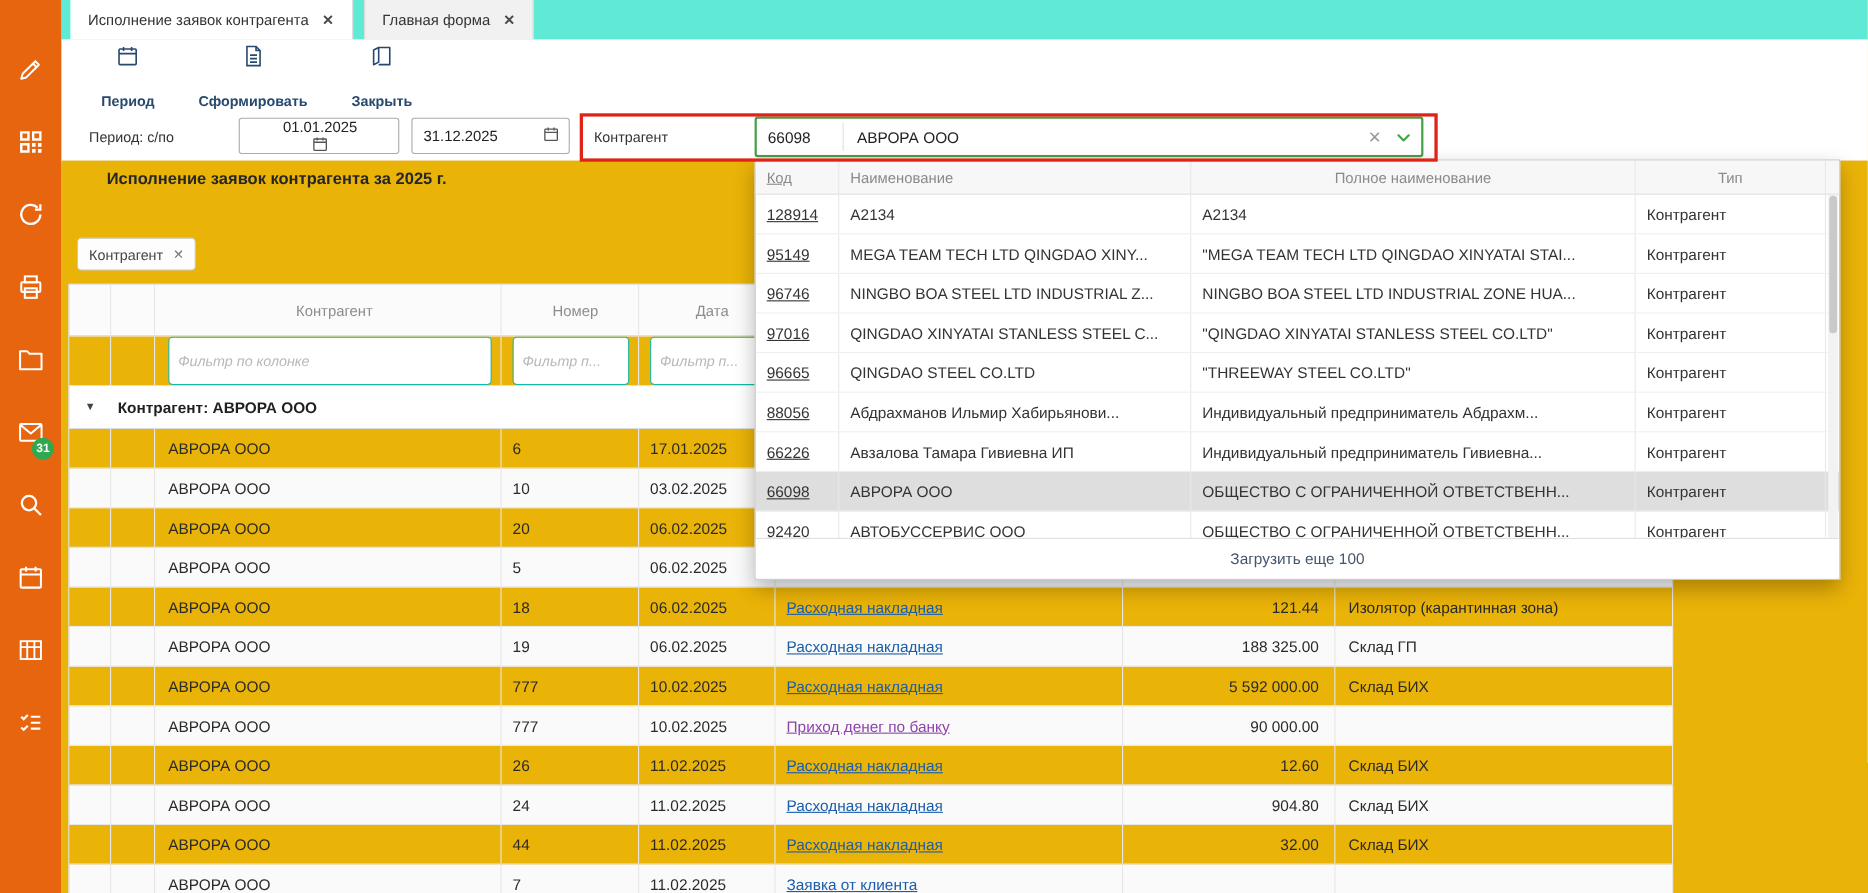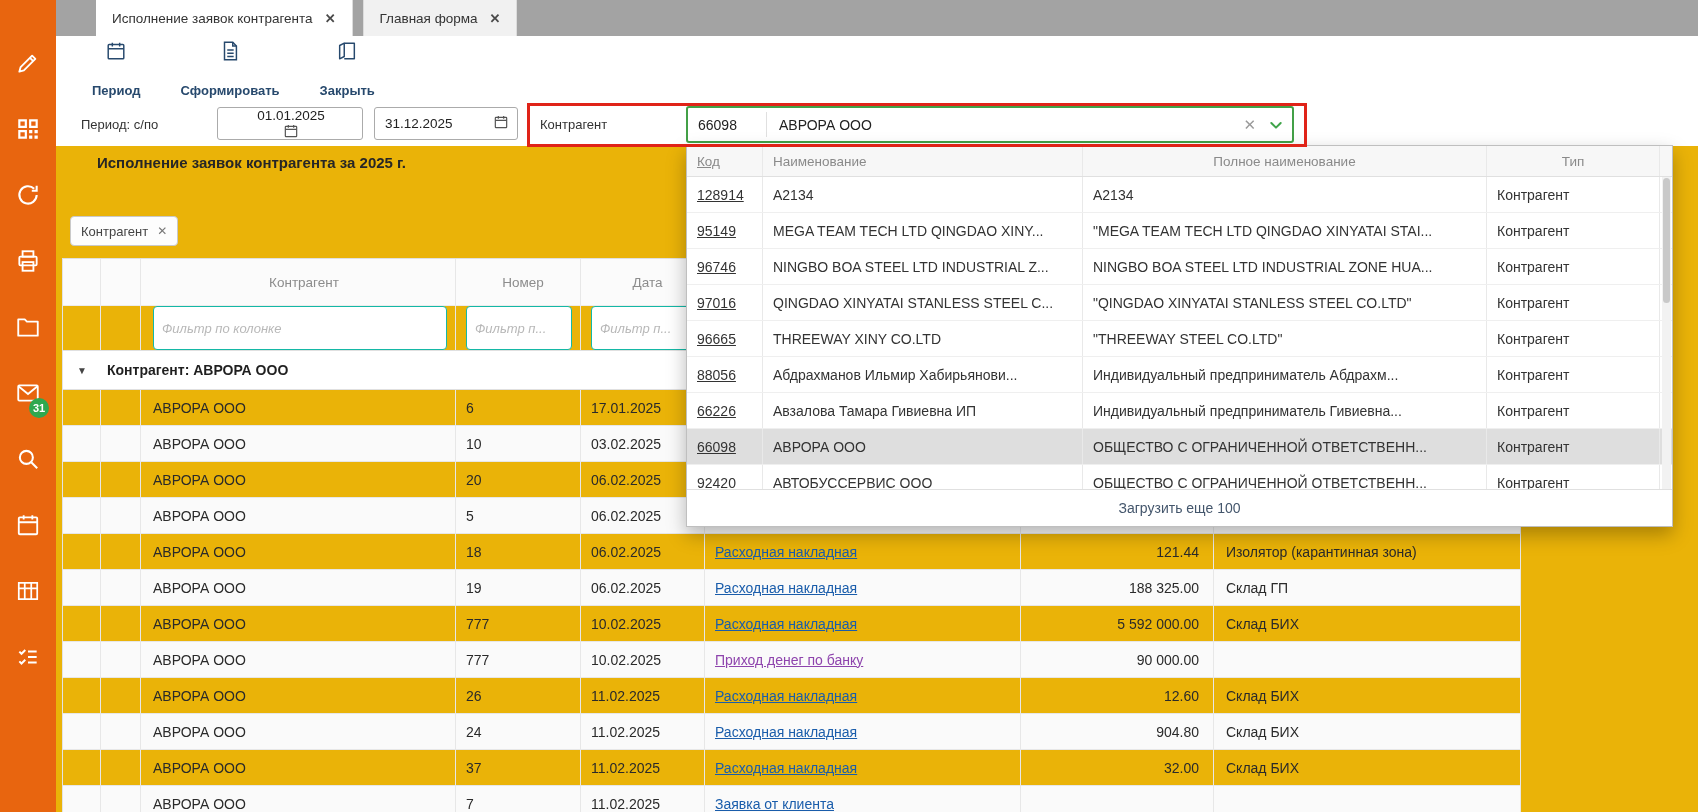--- a/index.html
+++ b/index.html
@@ -9,21 +9,21 @@
     -webkit-font-smoothing:antialiased;
   }
   
   .sidebar{position:absolute;left:0;top:0;width:56px;height:812px;background:#E8650F;
     display:flex;flex-direction:column;align-items:center;padding-top:50px;gap:40px;box-sizing:border-box;}
   .side-icon{width:26px;height:26px;position:relative;flex:0 0 auto;cursor:pointer;}
   .side-icon svg{width:26px;height:26px;display:block;}
   .badge{position:absolute;bottom:-12px;right:-8px;min-width:20px;height:20px;border-radius:10px;
     background:#2FA84F;color:#fff;font-size:11px;font-weight:bold;display:flex;align-items:center;justify-content:center;padding:0 3px;box-sizing:border-box;}
   
-  .tabbar{position:absolute;left:56px;top:0;right:0;height:36px;background:#a3a3a3;display:flex;align-items:stretch;padding-left:32px;}
+  .tabbar{position:absolute;left:56px;top:0;right:0;height:36px;background:#5eead4;display:flex;align-items:stretch;}
   .tab{display:flex;align-items:center;padding:0 16px;font-size:13.5px;color:#333;cursor:pointer;}
   .tab.active{background:#fff;border-right:1px solid #DCDCDC;margin-left:8px;}
   .tab.inactive{background:#F1F1F1;border-left:1px solid #DCDCDC;border-right:1px solid #DCDCDC;margin-left:10px;}
   .tab .close{margin-left:12px;font-size:13px;font-weight:bold;color:#4A4A4A;}
   
   .toolbar{position:absolute;left:56px;top:36px;right:0;height:66px;background:#fff;display:flex;align-items:center;padding-left:26px;gap:20px;}
   .tbtn{display:flex;flex-direction:column;align-items:center;gap:17px;padding:4px 10px;cursor:pointer;}
   .tbtn svg{width:22px;height:22px;}
   .tbtn .lbl{font-size:13px;font-weight:600;color:#27496D;}
   
@@ -385,21 +385,21 @@
         <div class="c doc">
           <span class="doclink">Расходная накладная</span>
         </div>
         <div class="c amt">904.80</div>
         <div class="c wh">Склад БИХ</div>
       </div>
       <div class="trow">
         <div class="c exp"></div>
         <div class="c sel"></div>
         <div class="c cp">АВРОРА ООО</div>
-        <div class="c num">37</div>
+        <div class="c num">44</div>
         <div class="c date">11.02.2025</div>
         <div class="c doc">
           <span class="doclink">Расходная накладная</span>
         </div>
         <div class="c amt">32.00</div>
         <div class="c wh">Склад БИХ</div>
       </div>
       <div class="trow even">
         <div class="c exp"></div>
         <div class="c sel"></div>
@@ -442,21 +442,21 @@
       <div class="dd-c type">Контрагент</div>
     </div>
     <div class="dd-row even">
       <div class="dd-c code">97016</div>
       <div class="dd-c name">QINGDAO XINYATAI STANLESS STEEL C...</div>
       <div class="dd-c full">"QINGDAO XINYATAI STANLESS STEEL CO.LTD"</div>
       <div class="dd-c type">Контрагент</div>
     </div>
     <div class="dd-row">
       <div class="dd-c code">96665</div>
-      <div class="dd-c name">THREEWAY XINY CO.LTD</div>
+      <div class="dd-c name">QINGDAO STEEL CO.LTD</div>
       <div class="dd-c full">"THREEWAY STEEL CO.LTD"</div>
       <div class="dd-c type">Контрагент</div>
     </div>
     <div class="dd-row even">
       <div class="dd-c code">88056</div>
       <div class="dd-c name">Абдрахманов Ильмир Хабирьянови...</div>
       <div class="dd-c full">Индивидуальный предприниматель Абдрахм...</div>
       <div class="dd-c type">Контрагент</div>
     </div>
     <div class="dd-row">

